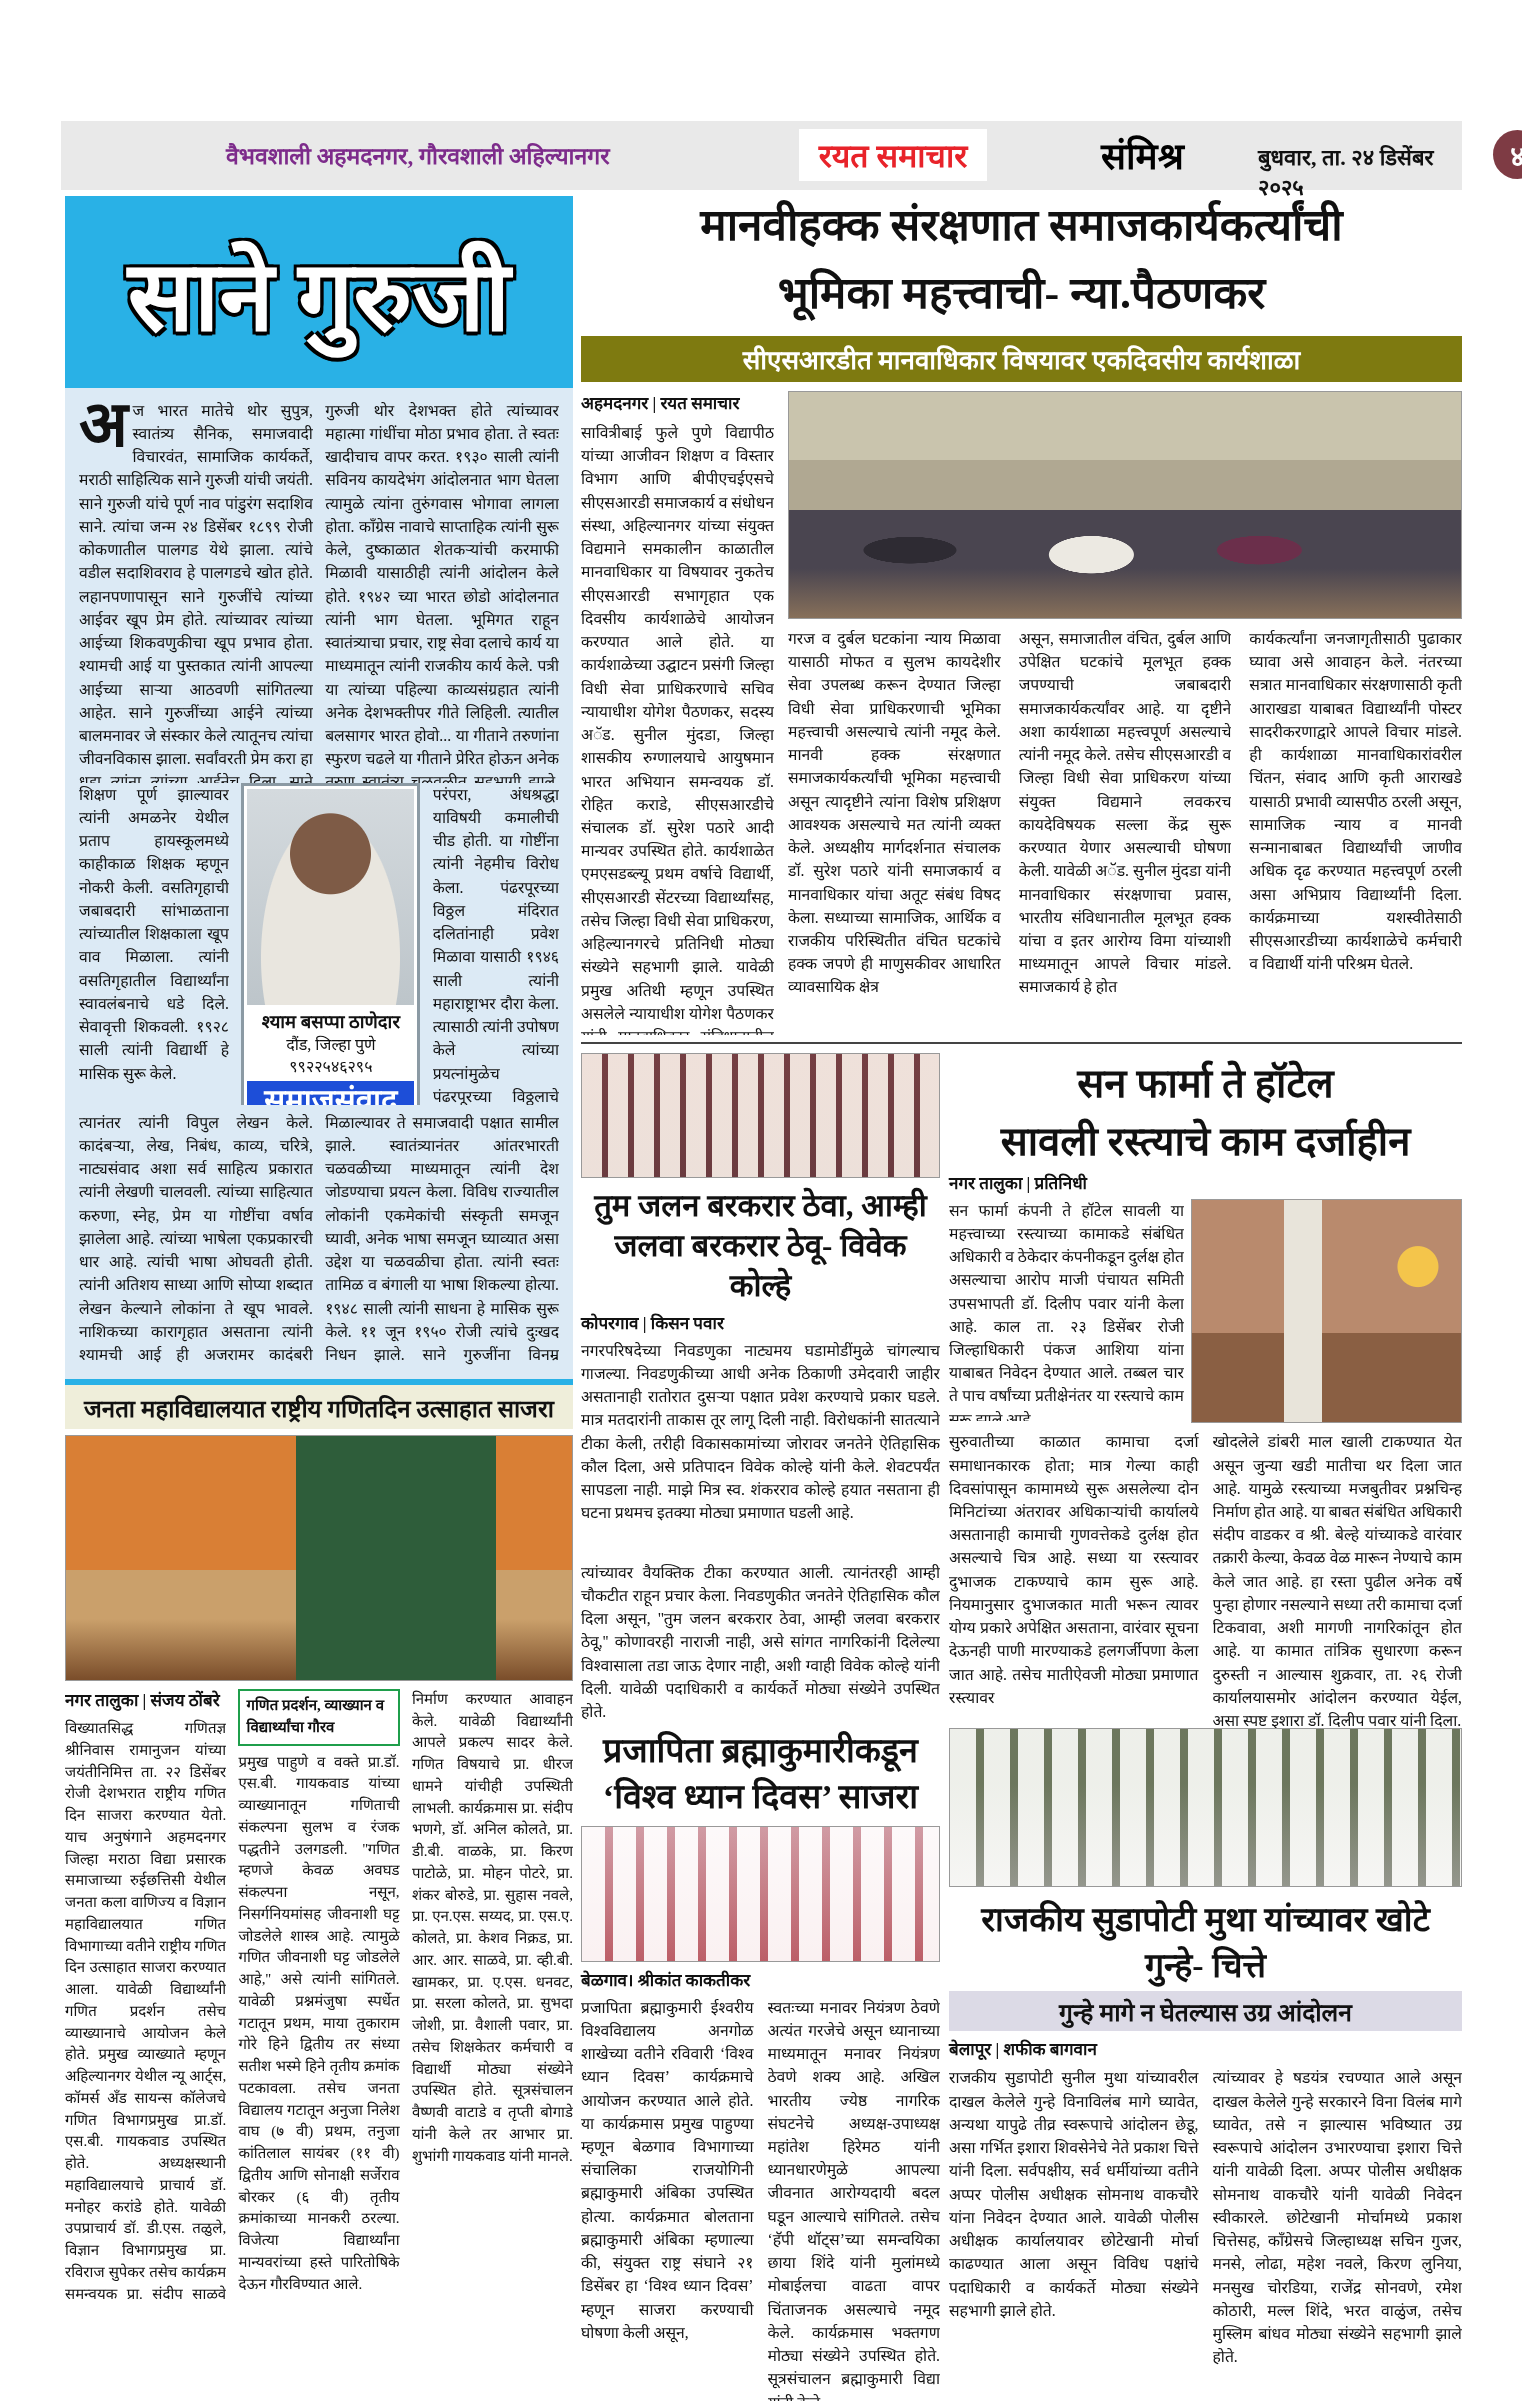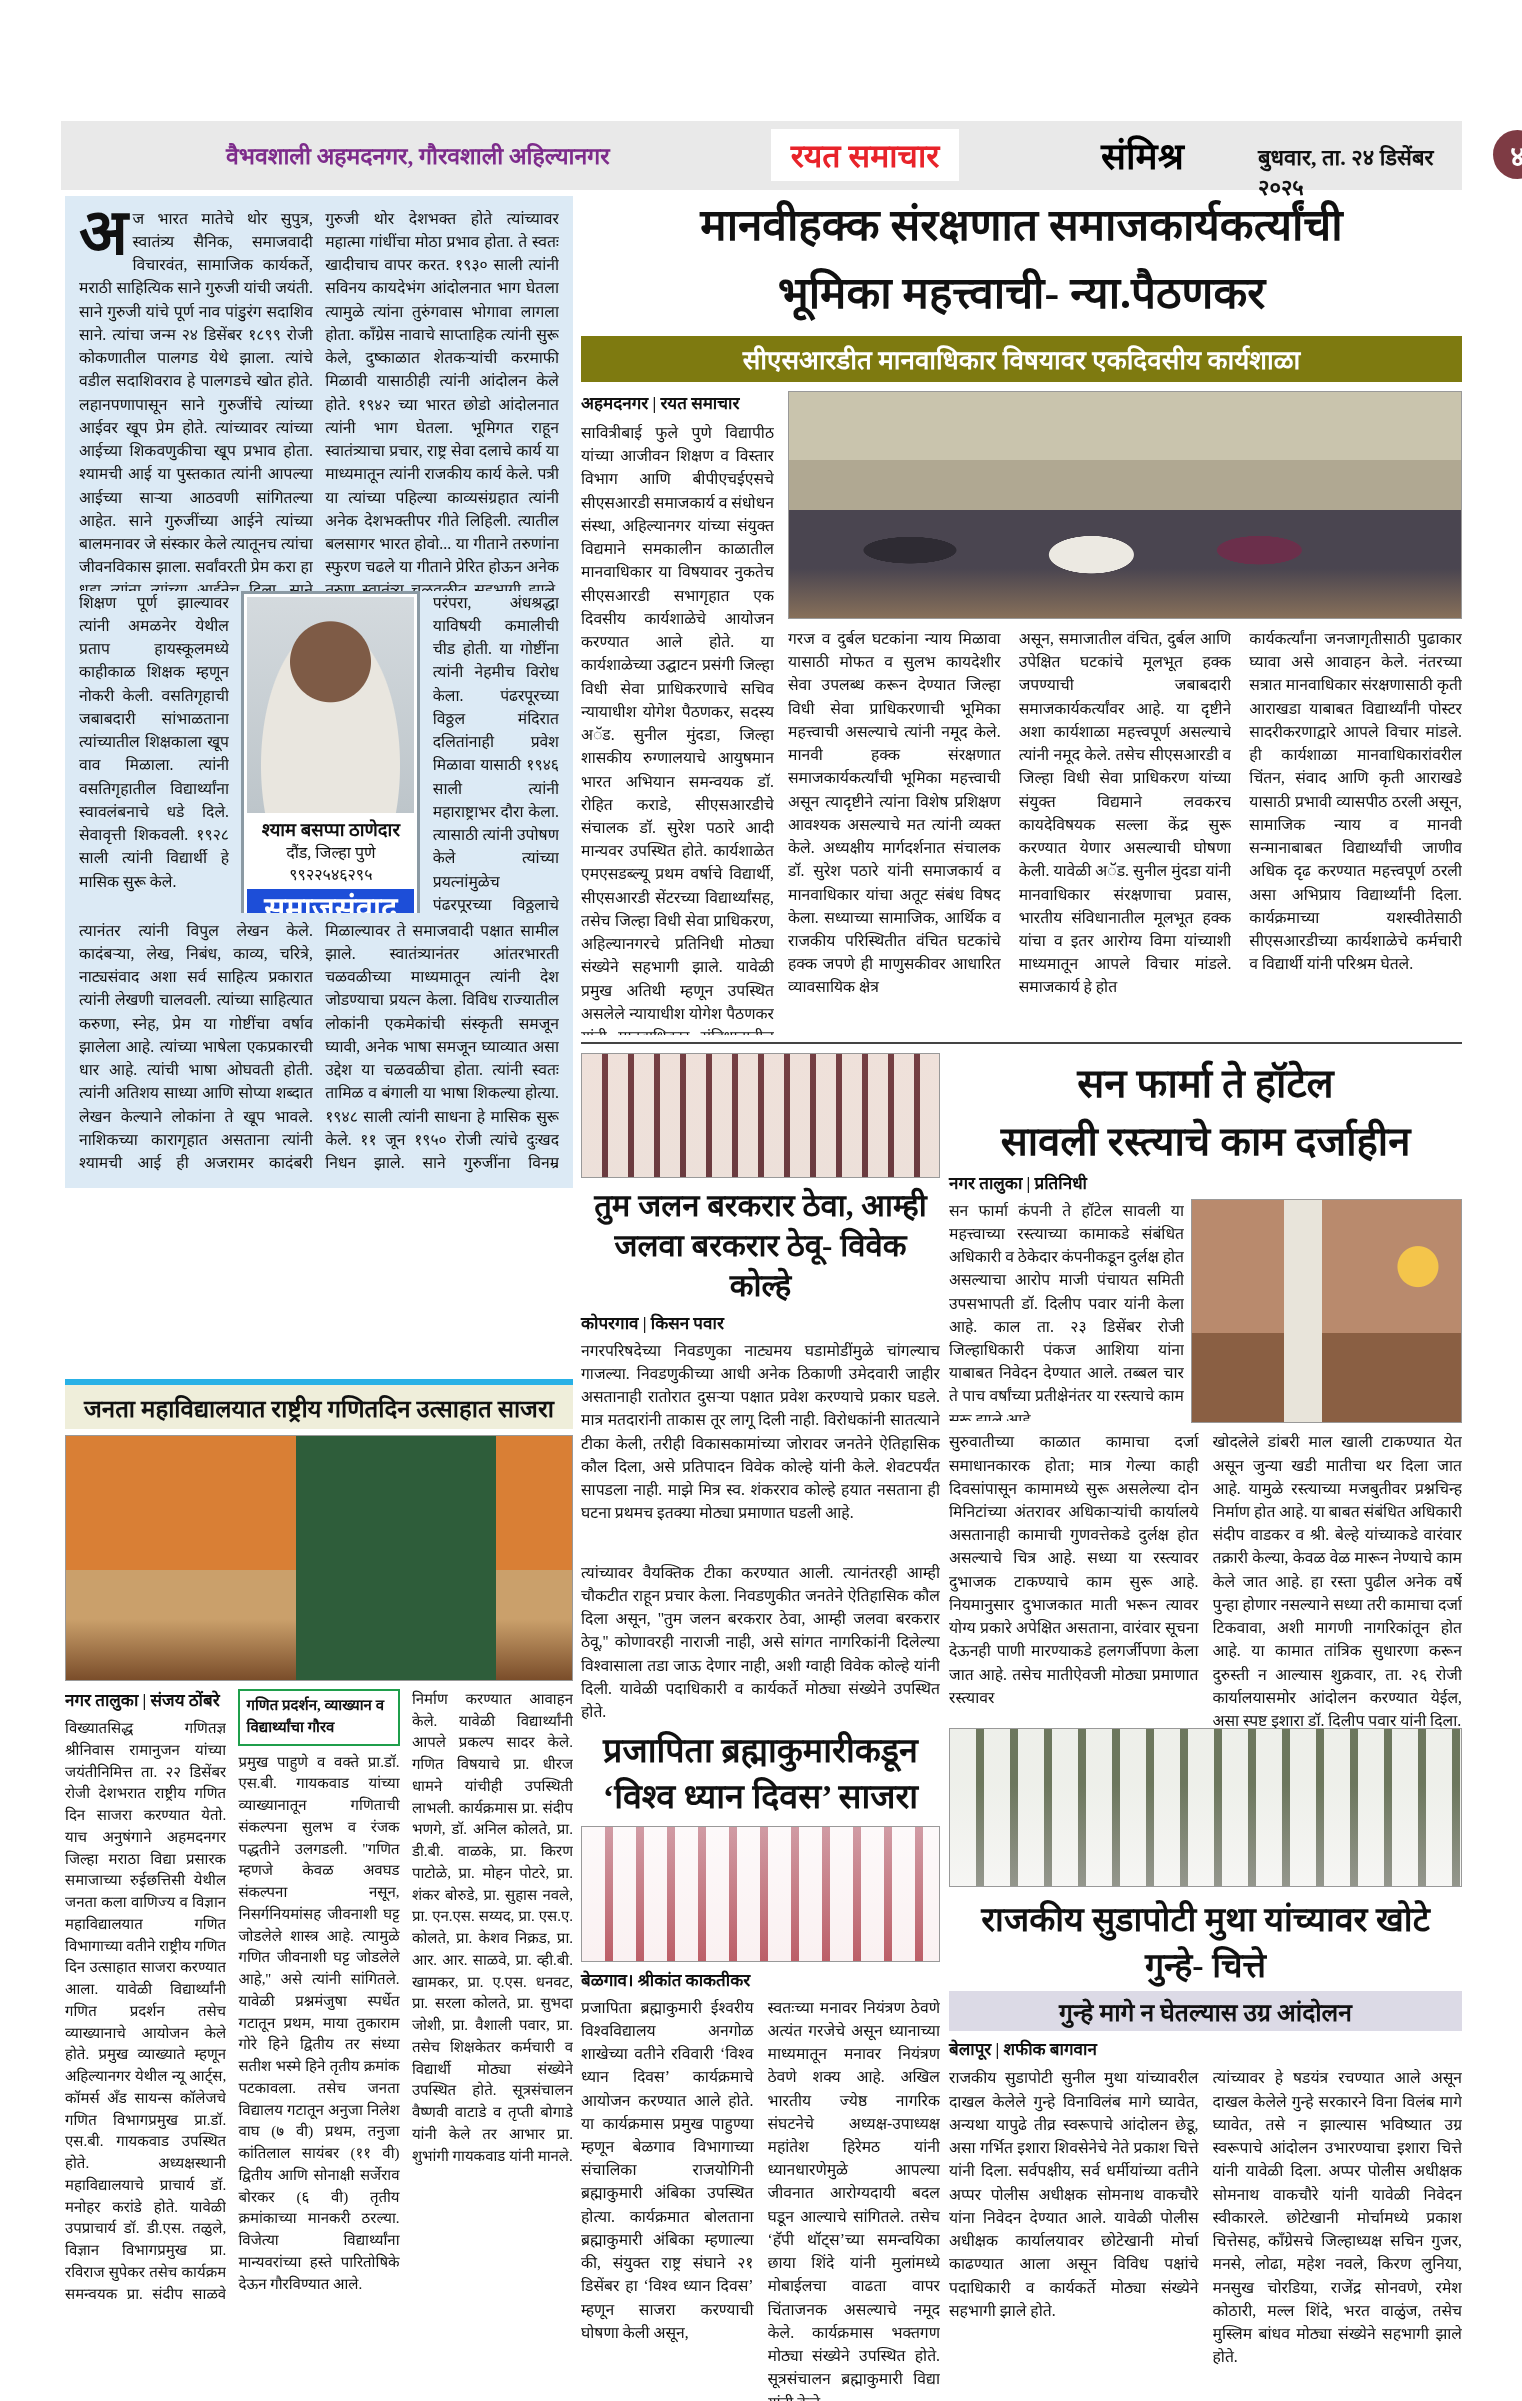--- a/index.html
+++ b/index.html
@@ -3,21 +3,21 @@
 <meta charset="utf-8">
 <style>
   html,body{margin:0;padding:0;}
   body{width:1522px;height:2401px;position:relative;background:#ffffff;
        font-family:"Liberation Serif","DejaVu Sans",serif;color:#111;}
   .abs{position:absolute;}
   .jt{text-align:justify;}
   
   .hdr{left:61px;top:121px;width:1401px;height:69px;background:#e9e9e9;}
   .hdr-slogan{left:165px;top:18.4px;font-size:23px;font-weight:bold;color:#7d2b8b;}
-  .hdr-mast{left:710px;top:7.7px;width:188px;height:52px;background:#fff;display:flex;
+  .hdr-mast{left:738px;top:7.7px;width:188px;height:52px;background:#fff;display:flex;
             align-items:center;justify-content:center;font-size:32px;font-weight:bold;color:#e8232a;}
   .hdr-ed{left:1040px;top:7.7px;font-size:37px;font-weight:bold;color:#000;}
   .hdr-date{left:1197px;top:20px;font-size:22px;font-weight:bold;}
   .hdr-circle{left:1432px;top:9.2px;width:49px;height:49px;border-radius:50%;background:#7e3b44;
               color:#fff;display:flex;align-items:center;justify-content:center;font-size:28px;font-weight:bold;}
   
   .byline{font-weight:bold;font-size:17px;margin-bottom:4.6px;}
   .bodytxt{font-size:15.7px;line-height:1.48;}
   .cols2{display:flex;gap:14px;}
   .cols2>div{flex:1;overflow:hidden;}
@@ -107,20 +107,21 @@
 
 <div class="abs hdr">
   <div class="abs hdr-slogan">वैभवशाली अहमदनगर, गौरवशाली अहिल्यानगर</div>
   <div class="abs hdr-mast">रयत समाचार</div>
   <div class="abs hdr-ed">संमिश्र</div>
   <div class="abs hdr-date">बुधवार, ता. २४ डिसेंबर २०२५</div>
   <div class="abs hdr-circle">४</div>
 </div>
 
 <div class="abs sane">
+  <div class="sane-title">साने गुरुजी</div>
   <div class="sane-body">
     <div class="sane-band" style="height:384px;">
       <div class="bodytxt jt" style="flex:1;">
         <span class="dropcap">अ</span><span>ज भारत मातेचे थोर सुपुत्र, स्वातंत्र्य सैनिक, समाजवादी विचारवंत, सामाजिक कार्यकर्ते, मराठी साहित्यिक साने गुरुजी यांची जयंती. साने गुरुजी यांचे पूर्ण नाव पांडुरंग सदाशिव साने. त्यांचा जन्म २४ डिसेंबर १८९९ रोजी कोकणातील पालगड येथे झाला. त्यांचे वडील सदाशिवराव हे पालगडचे खोत होते. लहानपणापासून साने गुरुजींचे त्यांच्या आईवर खूप प्रेम होते. त्यांच्यावर त्यांच्या आईच्या शिकवणुकीचा खूप प्रभाव होता. श्यामची आई या पुस्तकात त्यांनी आपल्या आईच्या साऱ्या आठवणी सांगितल्या आहेत. साने गुरुजींच्या आईने त्यांच्या बालमनावर जे संस्कार केले त्यातूनच त्यांचा जीवनविकास झाला. सर्वांवरती प्रेम करा हा धडा त्यांना त्यांच्या आईनेच दिला. साने गुरुजींचे मन अतिशय भावनाप्रधान व संस्कारक्षम होते.</span>
       </div>
       <div class="bodytxt jt" style="flex:1;">गुरुजी थोर देशभक्त होते त्यांच्यावर महात्मा गांधींचा मोठा प्रभाव होता. ते स्वतः खादीचाच वापर करत. १९३० साली त्यांनी सविनय कायदेभंग आंदोलनात भाग घेतला त्यामुळे त्यांना तुरुंगवास भोगावा लागला होता. काँग्रेस नावाचे साप्ताहिक त्यांनी सुरू केले, दुष्काळात शेतकऱ्यांची करमाफी मिळावी यासाठीही त्यांनी आंदोलन केले होते. १९४२ च्या भारत छोडो आंदोलनात त्यांनी भाग घेतला. भूमिगत राहून स्वातंत्र्याचा प्रचार, राष्ट्र सेवा दलाचे कार्य या माध्यमातून त्यांनी राजकीय कार्य केले. पत्री या त्यांच्या पहिल्या काव्यसंग्रहात त्यांनी अनेक देशभक्तीपर गीते लिहिली. त्यातील बलसागर भारत होवो... या गीताने तरुणांना स्फुरण चढले या गीताने प्रेरित होऊन अनेक तरुण स्वातंत्र्य चळवळीत सहभागी झाले. या गीताचा वाढता प्रसार पाहून इंग्रज सरकारने या काव्यसंग्रहाच्या प्रती जप्त करुन या गीतावर बंदी आणली. साने गुरुजींना अस्पृश्यता, जातीपात, रूढी</div>
     </div>
     <div class="sane-band" style="height:322px;align-items:flex-start;">
       <div class="bodytxt jt" style="width:150px;">शिक्षण पूर्ण झाल्यावर त्यांनी अमळनेर येथील प्रताप हायस्कूलमध्ये काहीकाळ शिक्षक म्हणून नोकरी केली. वसतिगृहाची जबाबदारी सांभाळताना त्यांच्यातील शिक्षकाला खूप वाव मिळाला. त्यांनी वसतिगृहातील विद्यार्थ्यांना स्वावलंबनाचे धडे दिले. सेवावृत्ती शिकवली. १९२८ साली त्यांनी विद्यार्थी हे मासिक सुरू केले.</div>
       <div class="inset">

